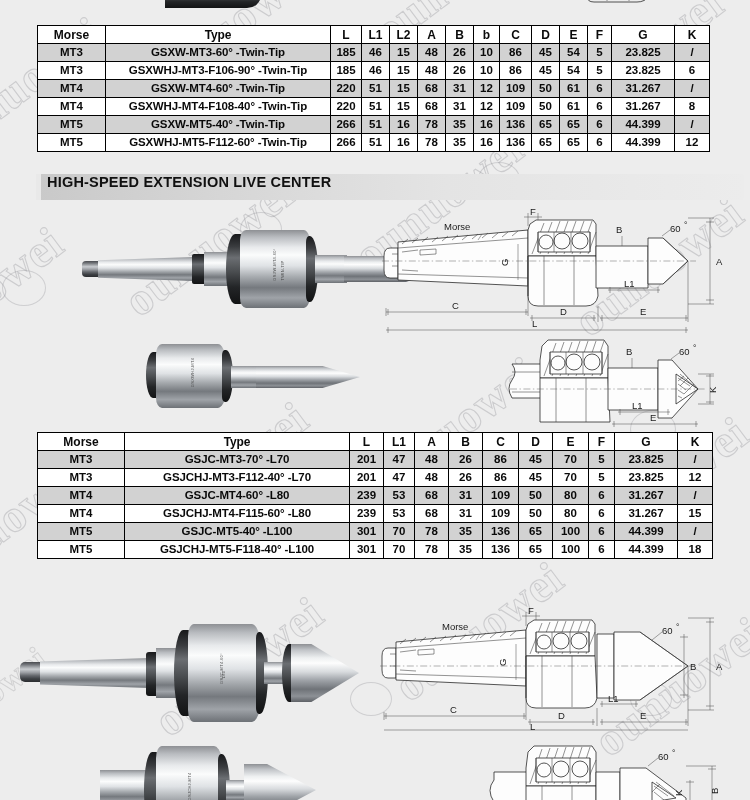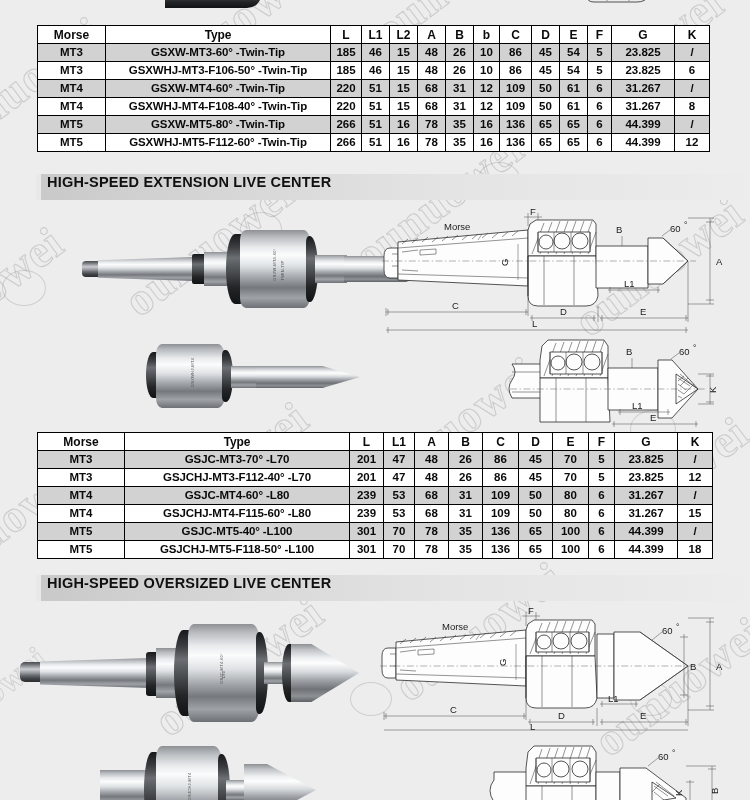--- a/index.html
+++ b/index.html
@@ -209,21 +209,21 @@
           <td>10</td>
           <td>86</td>
           <td>45</td>
           <td>54</td>
           <td>5</td>
           <td>23.825</td>
           <td>/</td>
         </tr>
         <tr class="plain">
           <td>MT3</td>
-          <td class="type-cell">GSXWHJ-MT3-F106-50°  -Twin-Tip</td>
+          <td class="type-cell">GSXWHJ-MT3-F106-90°  -Twin-Tip</td>
           <td>185</td>
           <td>46</td>
           <td>15</td>
           <td>48</td>
           <td>26</td>
           <td>10</td>
           <td>86</td>
           <td>45</td>
           <td>54</td>
           <td>5</td>
@@ -257,21 +257,21 @@
           <td>12</td>
           <td>109</td>
           <td>50</td>
           <td>61</td>
           <td>6</td>
           <td>31.267</td>
           <td>8</td>
         </tr>
         <tr class="alt">
           <td>MT5</td>
-          <td class="type-cell">GSXW-MT5-80°  -Twin-Tip</td>
+          <td class="type-cell">GSXW-MT5-40°  -Twin-Tip</td>
           <td>266</td>
           <td>51</td>
           <td>16</td>
           <td>78</td>
           <td>35</td>
           <td>16</td>
           <td>136</td>
           <td>65</td>
           <td>65</td>
           <td>6</td>
@@ -547,40 +547,36 @@
           <td>35</td>
           <td>136</td>
           <td>65</td>
           <td>100</td>
           <td>6</td>
           <td>44.399</td>
           <td>/</td>
         </tr>
         <tr class="plain">
           <td>MT5</td>
-          <td class="type-cell">GSJCHJ-MT5-F118-50°  -L100</td>
+          <td class="type-cell">GSJCHJ-MT5-F118-40°  -L100</td>
           <td>301</td>
           <td>70</td>
           <td>78</td>
           <td>35</td>
           <td>136</td>
           <td>65</td>
           <td>100</td>
           <td>6</td>
           <td>44.399</td>
           <td>18</td>
         </tr>
       </tbody>
     </table>
   </div>
 
-  <div class="sec" style="left:36px;top:575px;width:708px;">
-    <div class="bar"></div>
-    <h2>HIGH-SPEED OVERSIZED LIVE CENTER</h2>
-  </div>
 
   <div class="photo" style="left:20px;top:618px;width:340px;height:108px;">
     <div class="metal dark" style="left:0;top:44px;width:22px;height:20px;border-radius:5px 0 0 5px;"></div>
     <div class="metal" style="left:20px;top:40px;width:110px;height:30px;clip-path:polygon(0 12%,100% 0,100% 100%,0 88%);"></div>
     <div class="metal ring" style="left:126px;top:34px;width:14px;height:44px;border-radius:3px;"></div>
     <div class="metal" style="left:136px;top:30px;width:24px;height:50px;"></div>
     <div class="metal ring" style="left:154px;top:12px;width:18px;height:86px;border-radius:9px 4px 4px 9px/43px 6px 6px 43px;"></div>
     <div class="metal" style="left:168px;top:6px;width:76px;height:98px;border-radius:6px 12px 12px 6px/12px 49px 49px 12px;"></div>
     <div class="metal ring" style="left:236px;top:14px;width:12px;height:82px;border-radius:3px 8px 8px 3px/6px 41px 41px 6px;"></div>
     <div class="metal" style="left:244px;top:44px;width:22px;height:22px;"></div>

